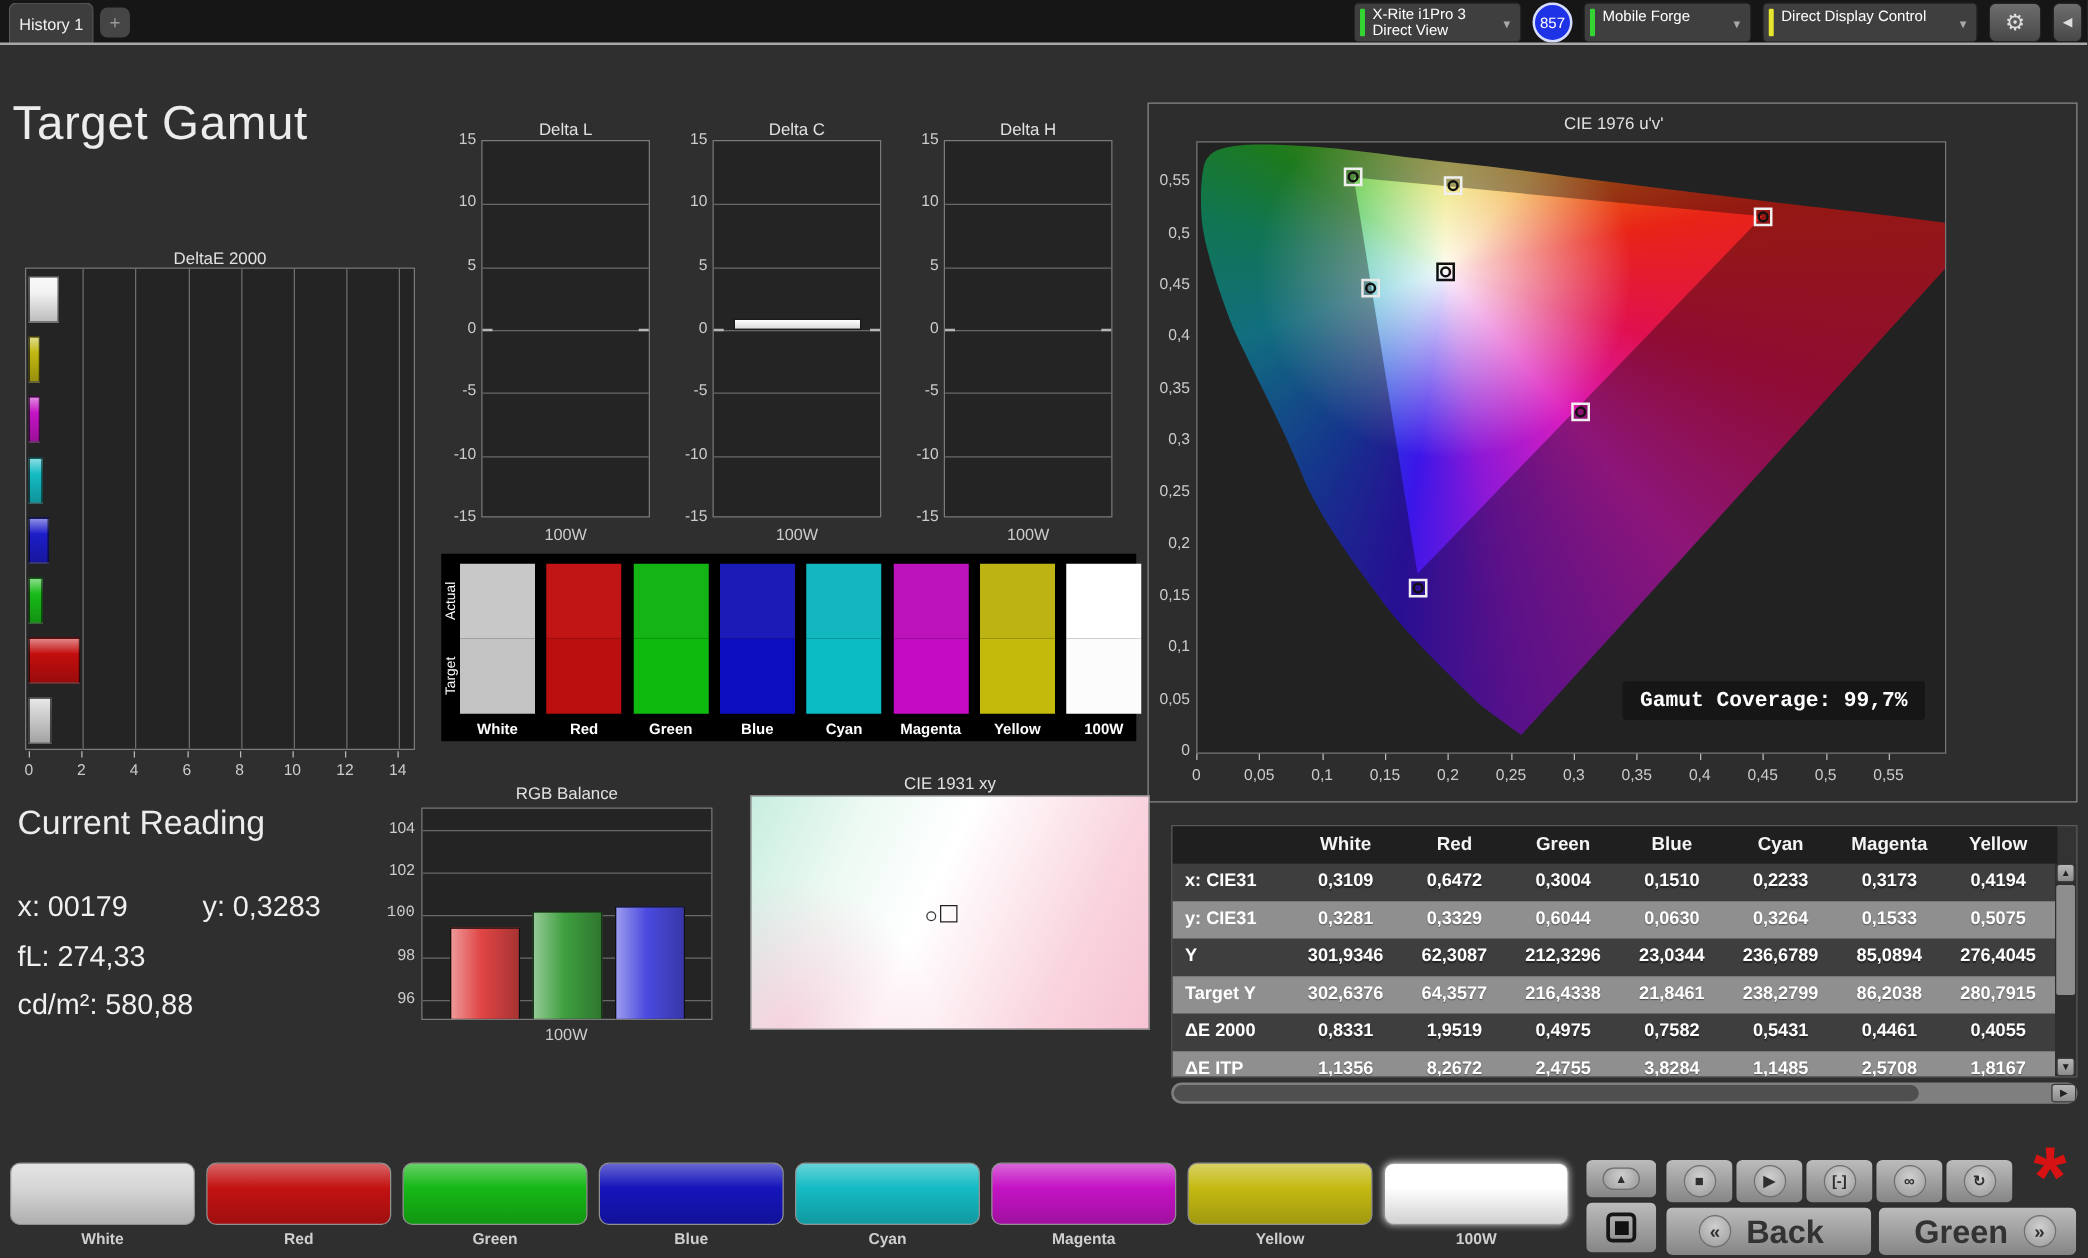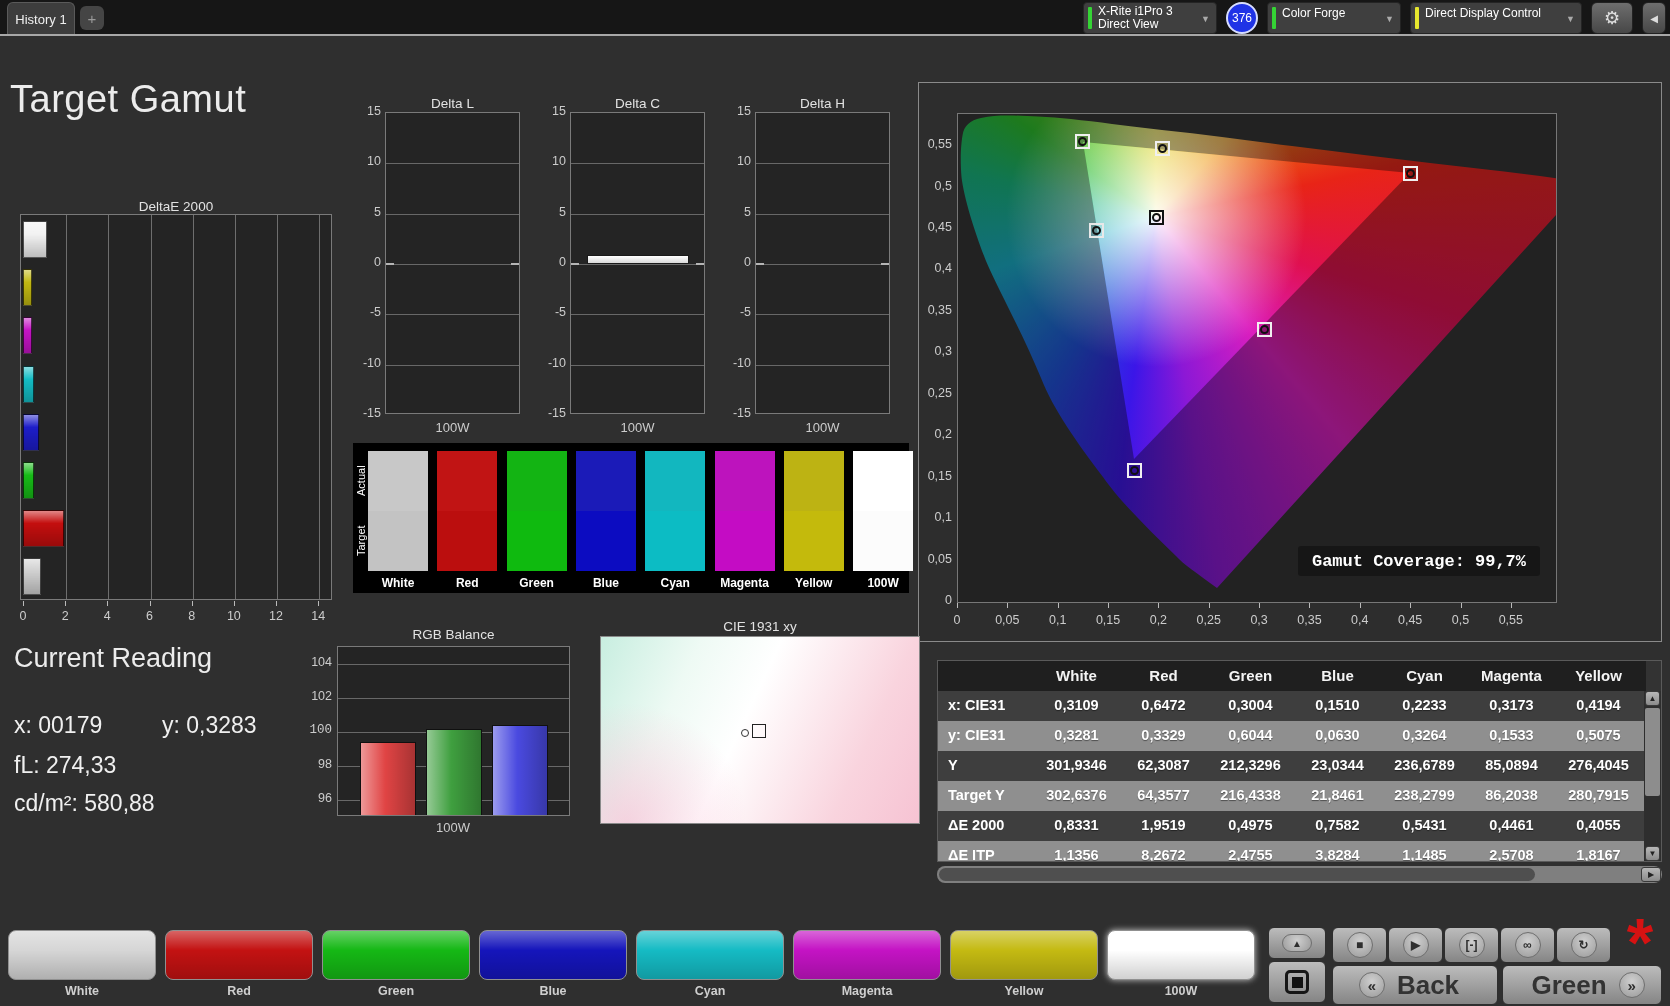--- a/index.html
+++ b/index.html
@@ -122,24 +122,24 @@
   <div id="tab-add">+</div>
   <div id="topbar-right">
     <div class="dd" style="width:134px;">
       <div class="stripe" style="background:#35d435;"></div>
       <div class="two">
         <div>X-Rite i1Pro 3</div>
         <div>Direct View</div>
       </div>
       <div class="chev">▼</div>
     </div>
-    <div id="badge">376</div>
+    <div id="badge">857</div>
     <div class="dd" style="width:134px;">
       <div class="stripe" style="background:#35d435;"></div>
-      <div style="align-self:flex-start;margin-top:3px;">Color Forge</div>
+      <div style="align-self:flex-start;margin-top:3px;">Mobile Forge</div>
       <div class="chev">▼</div>
     </div>
     <div class="dd" style="width:172px;">
       <div class="stripe" style="background:#e6e62e;"></div>
       <div style="align-self:flex-start;margin-top:3px;">Direct Display Control</div>
       <div class="chev">▼</div>
     </div>
     <div class="topbtn" style="width:40px;font-size:18px;">
       <span>⚙</span>
     </div>
@@ -292,20 +292,21 @@
       </div>
       <div class="swcol" style="left: 500.1px;">
         <div class="swhalf" style="background: rgb(255, 255, 255);"></div>
         <div class="swhalf" style="background: rgb(252, 252, 252);"></div>
         <div class="swlab">100W</div>
       </div>
     </div>
 </div>
 
 <div id="cie-panel">
+  <div class="ctitle" style="left:0;top:8px;width:744px;">CIE 1976 u'v'</div>
   <div id="cie-ylabels">
       <div class="yticklab" style="left: 0px; width: 33px; top: 54.05px;">0,55</div>
       <div class="yticklab" style="left: 0px; width: 33px; top: 95.5px;">0,5</div>
       <div class="yticklab" style="left: 0px; width: 33px; top: 136.95px;">0,45</div>
       <div class="yticklab" style="left: 0px; width: 33px; top: 178.4px;">0,4</div>
       <div class="yticklab" style="left: 0px; width: 33px; top: 219.85px;">0,35</div>
       <div class="yticklab" style="left: 0px; width: 33px; top: 261.3px;">0,3</div>
       <div class="yticklab" style="left: 0px; width: 33px; top: 302.75px;">0,25</div>
       <div class="yticklab" style="left: 0px; width: 33px; top: 344.2px;">0,2</div>
       <div class="yticklab" style="left: 0px; width: 33px; top: 385.65px;">0,15</div>

